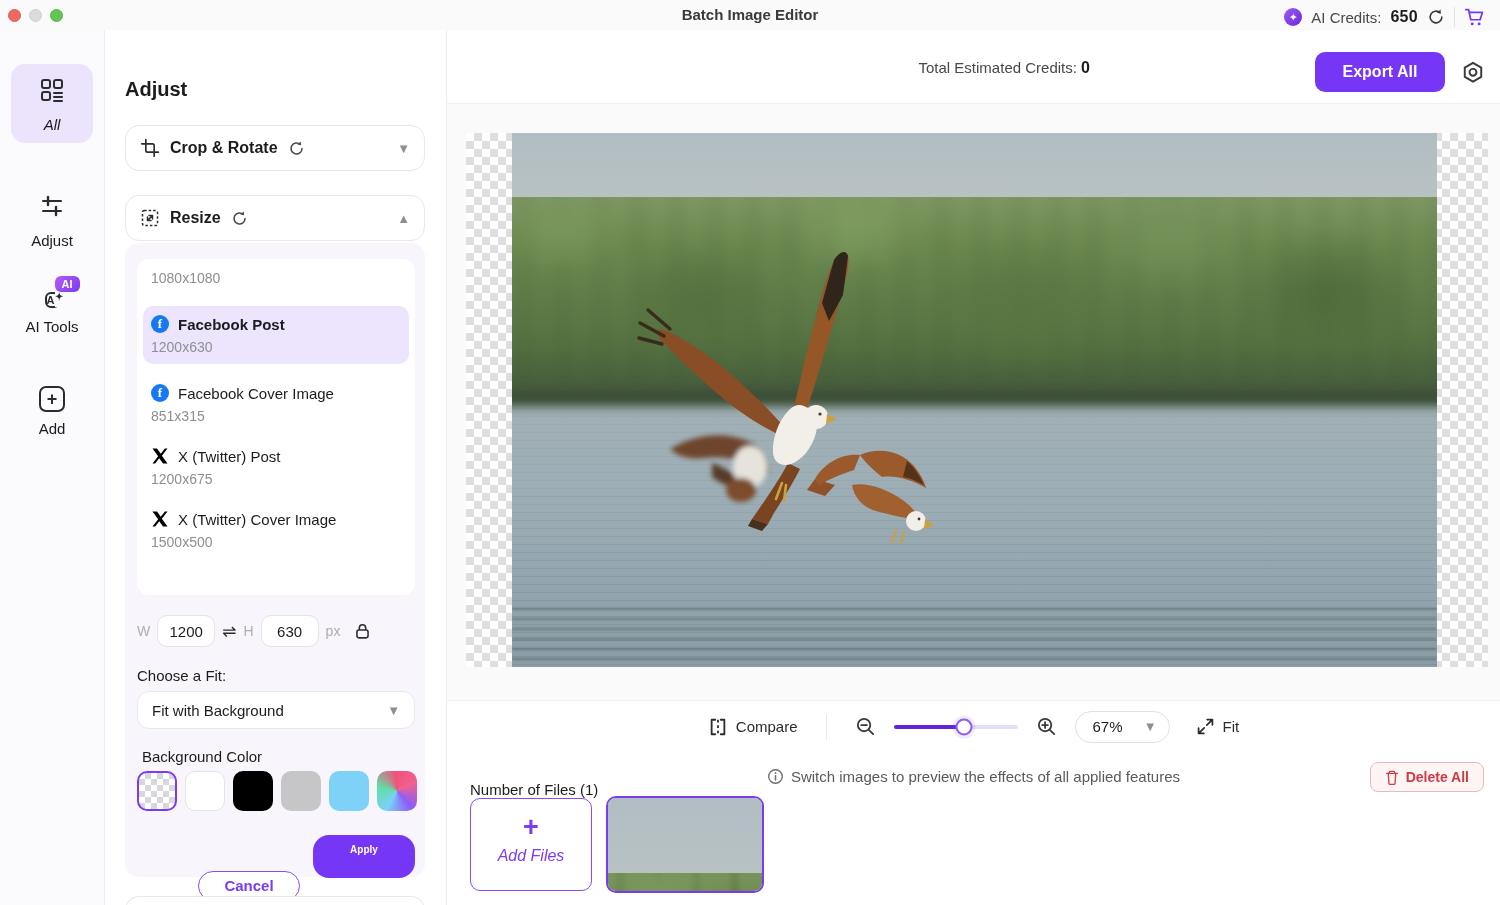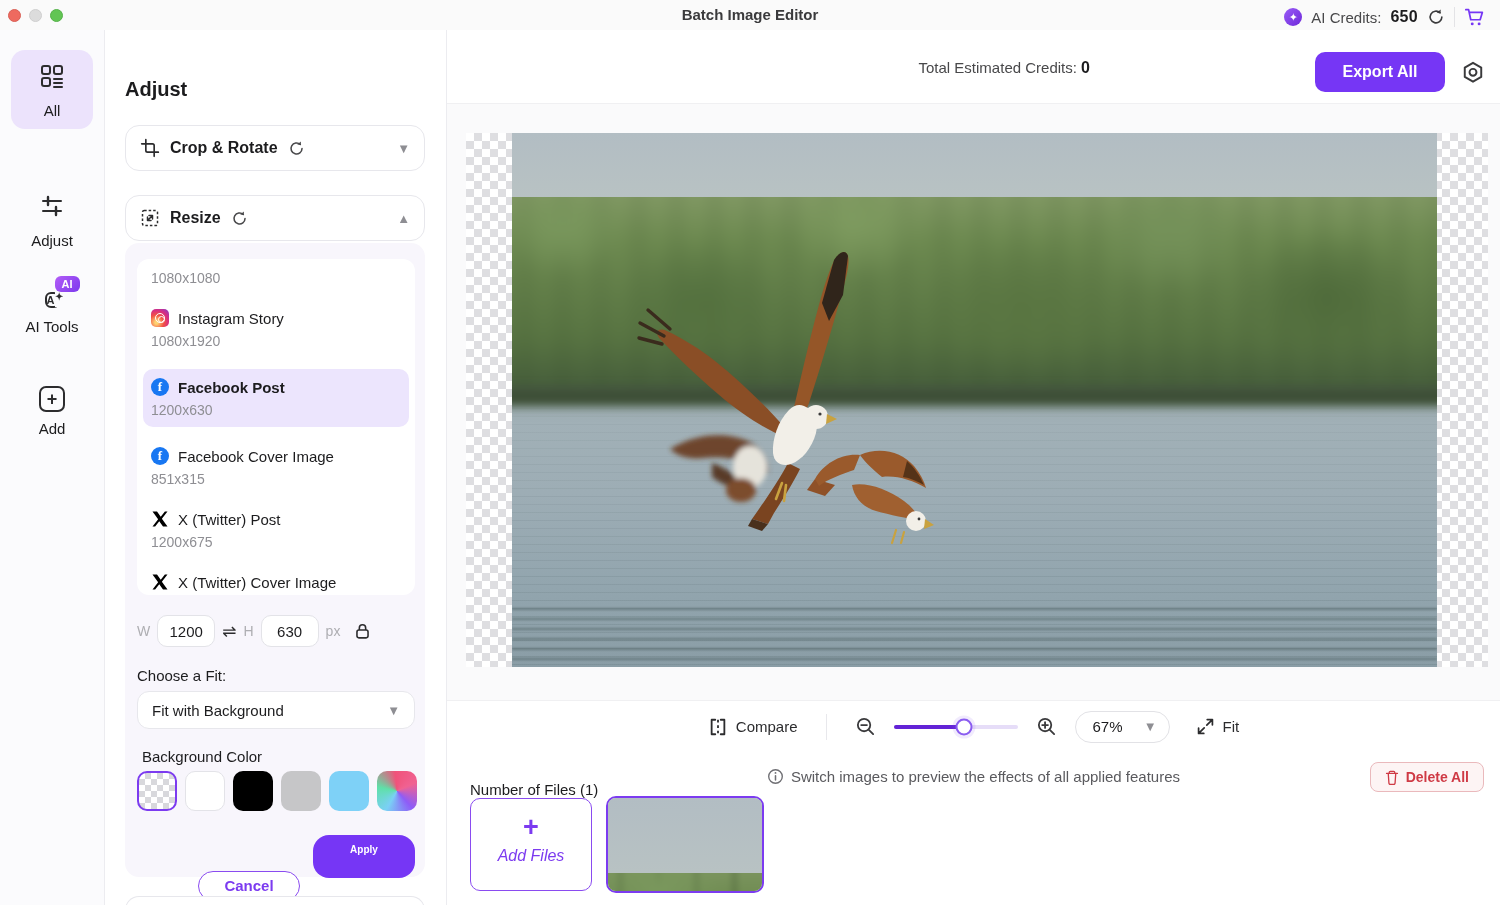--- a/index.html
+++ b/index.html
@@ -156,21 +156,21 @@
       <div class="tb-divider"></div>
       <svg class="ico" width="22" height="22" viewBox="0 0 24 24">
           <path d="M2 4h3l2.4 11h10.2l2.4-8H6" fill="none" stroke="#7636f5" stroke-width="1.9" stroke-linejoin="round" stroke-linecap="round"></path>
           <circle cx="9" cy="19.5" r="1.6" fill="#7636f5"></circle>
           <circle cx="16.5" cy="19.5" r="1.6" fill="#7636f5"></circle>
         </svg>
     </div>
   </div>
 
   <div class="sidebar">
-    <div class="side-item selected" style="top:20px;">
+    <div class="side-item selected" style="top:34px;font-style:italic;">
       <svg class="side-icon ico" width="28" height="28" viewBox="0 0 28 28" style="display:inline-block;">
         <rect x="4" y="4" width="8" height="8" rx="2" fill="none" stroke="#2c2c2e" stroke-width="2"></rect>
         <rect x="16" y="4" width="8" height="8" rx="2" fill="none" stroke="#2c2c2e" stroke-width="2"></rect>
         <rect x="4" y="16" width="8" height="8" rx="2" fill="none" stroke="#2c2c2e" stroke-width="2"></rect>
         <line x1="16" y1="17" x2="24" y2="17" stroke="#2c2c2e" stroke-width="2" stroke-linecap="round"></line>
         <line x1="16" y1="21" x2="24" y2="21" stroke="#2c2c2e" stroke-width="2" stroke-linecap="round"></line>
         <line x1="16" y1="25" x2="24" y2="25" stroke="#2c2c2e" stroke-width="2" stroke-linecap="round"></line>
       </svg>
       <span class="side-label">All</span>
     </div>
@@ -223,27 +223,20 @@
           <path d="M15.2 1.8 L15 6 L10.8 5.4 Z" fill="#48484a"></path>
         </svg>
       <span class="chev">▲</span>
     </div>
 
     <div class="resize-body">
 
       <div class="preset-card">
         <div class="preset-item">
           <div class="preset-dims">1080x1080</div>
-        </div>
-        <div class="preset-item">
-          <div class="preset-name">
-              <span class="ig-icon"></span>
-              <span>Instagram Story</span>
-            </div>
-          <div class="preset-dims">1080x1920</div>
         </div>
         <div class="preset-item selected">
           <div class="preset-name">
               <span class="fb-icon">f</span>
               <span>Facebook Post</span>
             </div>
           <div class="preset-dims">1200x630</div>
         </div>
         <div class="preset-item">
           <div class="preset-name">

